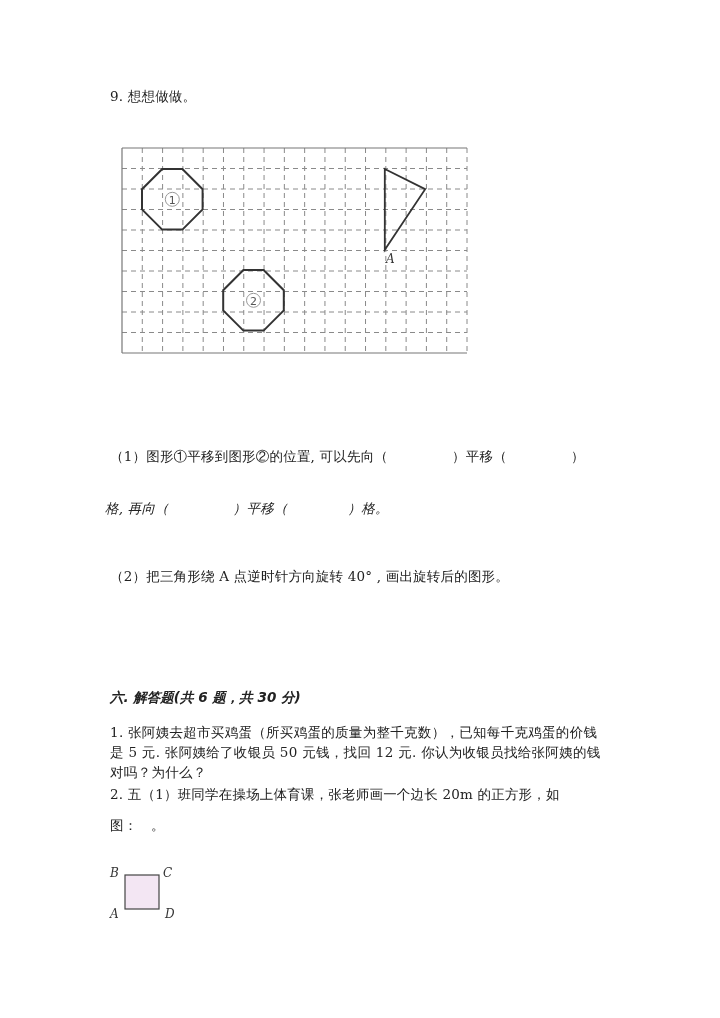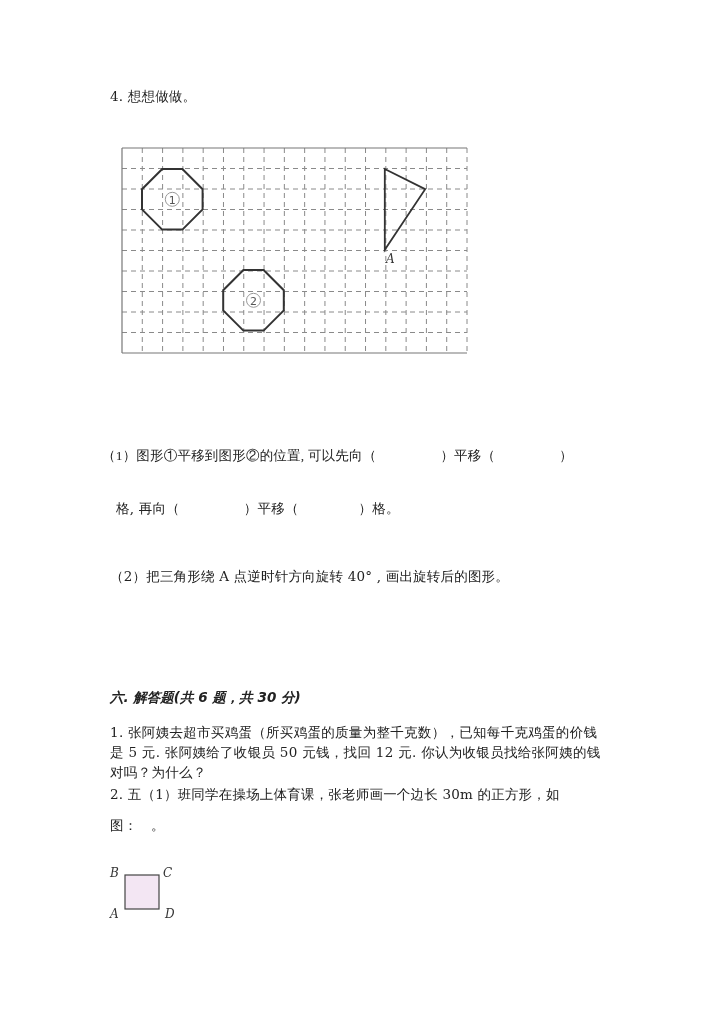--- a/index.html
+++ b/index.html
@@ -9,21 +9,21 @@
     .txt { font-size: 13.5px; line-height: 20px; letter-spacing: 0.2px; }
     .bold { font-family: "DejaVu Sans", "Liberation Sans", sans-serif; font-weight: bold; font-size: 13.5px; font-style: italic; }
     .para { position: absolute; left: 110px; width: 492px; font-size: 13.5px; line-height: 20px; white-space: normal; letter-spacing: 0.3px; }
     svg { position: absolute; }
     .lbl { font-family: "DejaVu Serif", "Liberation Serif", serif; font-style: italic; font-size: 12px; fill: #333; }
     .blank { display: inline-block; }
   </style>
 </head>
 <body>
 
-<div class="abs txt" style="left:110px; top:86px;">4. 想想做做。</div>
+<div class="abs txt" style="left:110px; top:86px;">9. 想想做做。</div>
 
 <svg style="left:0; top:0;" width="720" height="400" viewBox="0 0 720 400">
   <g stroke="#8a8a8a" stroke-width="1" stroke-dasharray="5,4" fill="none" id="gridg">
       <line x1="142.2941176470588" x2="142.2941176470588" y1="148" y2="353"></line>
       <line x1="162.58823529411765" x2="162.58823529411765" y1="148" y2="353"></line>
       <line x1="182.88235294117646" x2="182.88235294117646" y1="148" y2="353"></line>
       <line x1="203.1764705882353" x2="203.1764705882353" y1="148" y2="353"></line>
       <line x1="223.47058823529412" x2="223.47058823529412" y1="148" y2="353"></line>
       <line x1="243.76470588235293" x2="243.76470588235293" y1="148" y2="353"></line>
       <line x1="264.05882352941177" x2="264.05882352941177" y1="148" y2="353"></line>
@@ -59,34 +59,34 @@
   <text x="172.3" y="203.5" text-anchor="middle" font-size="11" fill="#555" font-family="DejaVu Sans, sans-serif">1</text>
 
   <polygon points="243.4,270 263.6,270 283.8,290.2 283.8,310.4 263.6,330.6 243.4,330.6 223.2,310.4 223.2,290.2" fill="none" stroke="#333" stroke-width="2"></polygon>
   <circle cx="253.5" cy="300.3" r="7" fill="none" stroke="#999" stroke-width="1"></circle>
   <text x="253.5" y="304.5" text-anchor="middle" font-size="11" fill="#555" font-family="DejaVu Sans, sans-serif">2</text>
 
   <polygon points="384.8,169 425.2,189.2 384.8,249.8" fill="none" stroke="#333" stroke-width="1.8"></polygon>
   <text class="lbl" x="386" y="263">A</text>
 </svg>
 
-<div class="abs txt" style="left:102px; top:446px;font-family:Liberation Serif, serif;">
+<div class="abs txt" style="left:110px; top:446px;">
   <span>（1）图形①平移到图形②的位置, 可以先向（</span><span class="blank" style="width:64px;"></span><span>）平移（</span><span class="blank" style="width:64px;"></span><span>）</span>
 </div>
-<div class="abs txt" style="left:116px; top:498px;">
+<div class="abs txt" style="left:105px; top:498px;font-style:italic;">
   <span>格, 再向（</span><span class="blank" style="width:64px;"></span><span>）平移（</span><span class="blank" style="width:60px;"></span><span>）格。</span>
 </div>
 
 <div class="abs txt" style="left:110px; top:566px;">（2）把三角形绕 A 点逆时针方向旋转 40° , 画出旋转后的图形。</div>
 
 <div class="abs bold" style="left:110px; top:689px;">六. 解答题(共 6 题，共 30 分)</div>
 
 <div class="para" style="top:722px;">1. 张阿姨去超市买鸡蛋（所买鸡蛋的质量为整千克数），已知每千克鸡蛋的价钱是 5 元. 张阿姨给了收银员 50 元钱，找回 12 元. 你认为收银员找给张阿姨的钱对吗？为什么？</div>
 
-<div class="abs txt" style="left:110px; top:784px;">2. 五（1）班同学在操场上体育课，张老师画一个边长 30m 的正方形，如</div>
+<div class="abs txt" style="left:110px; top:784px;">2. 五（1）班同学在操场上体育课，张老师画一个边长 20m 的正方形，如</div>
 <div class="abs txt" style="left:110px; top:815px;">图：　。</div>
 
 <svg style="left:100px; top:855px;" width="100" height="80" viewBox="0 0 100 80">
   <rect x="25" y="20" width="34" height="34" fill="#f3e6f3" stroke="#444" stroke-width="1.2"></rect>
   <text class="lbl" x="10" y="22">B</text>
   <text class="lbl" x="63" y="22">C</text>
   <text class="lbl" x="10" y="63">A</text>
   <text class="lbl" x="65" y="63">D</text>
 </svg>
 

